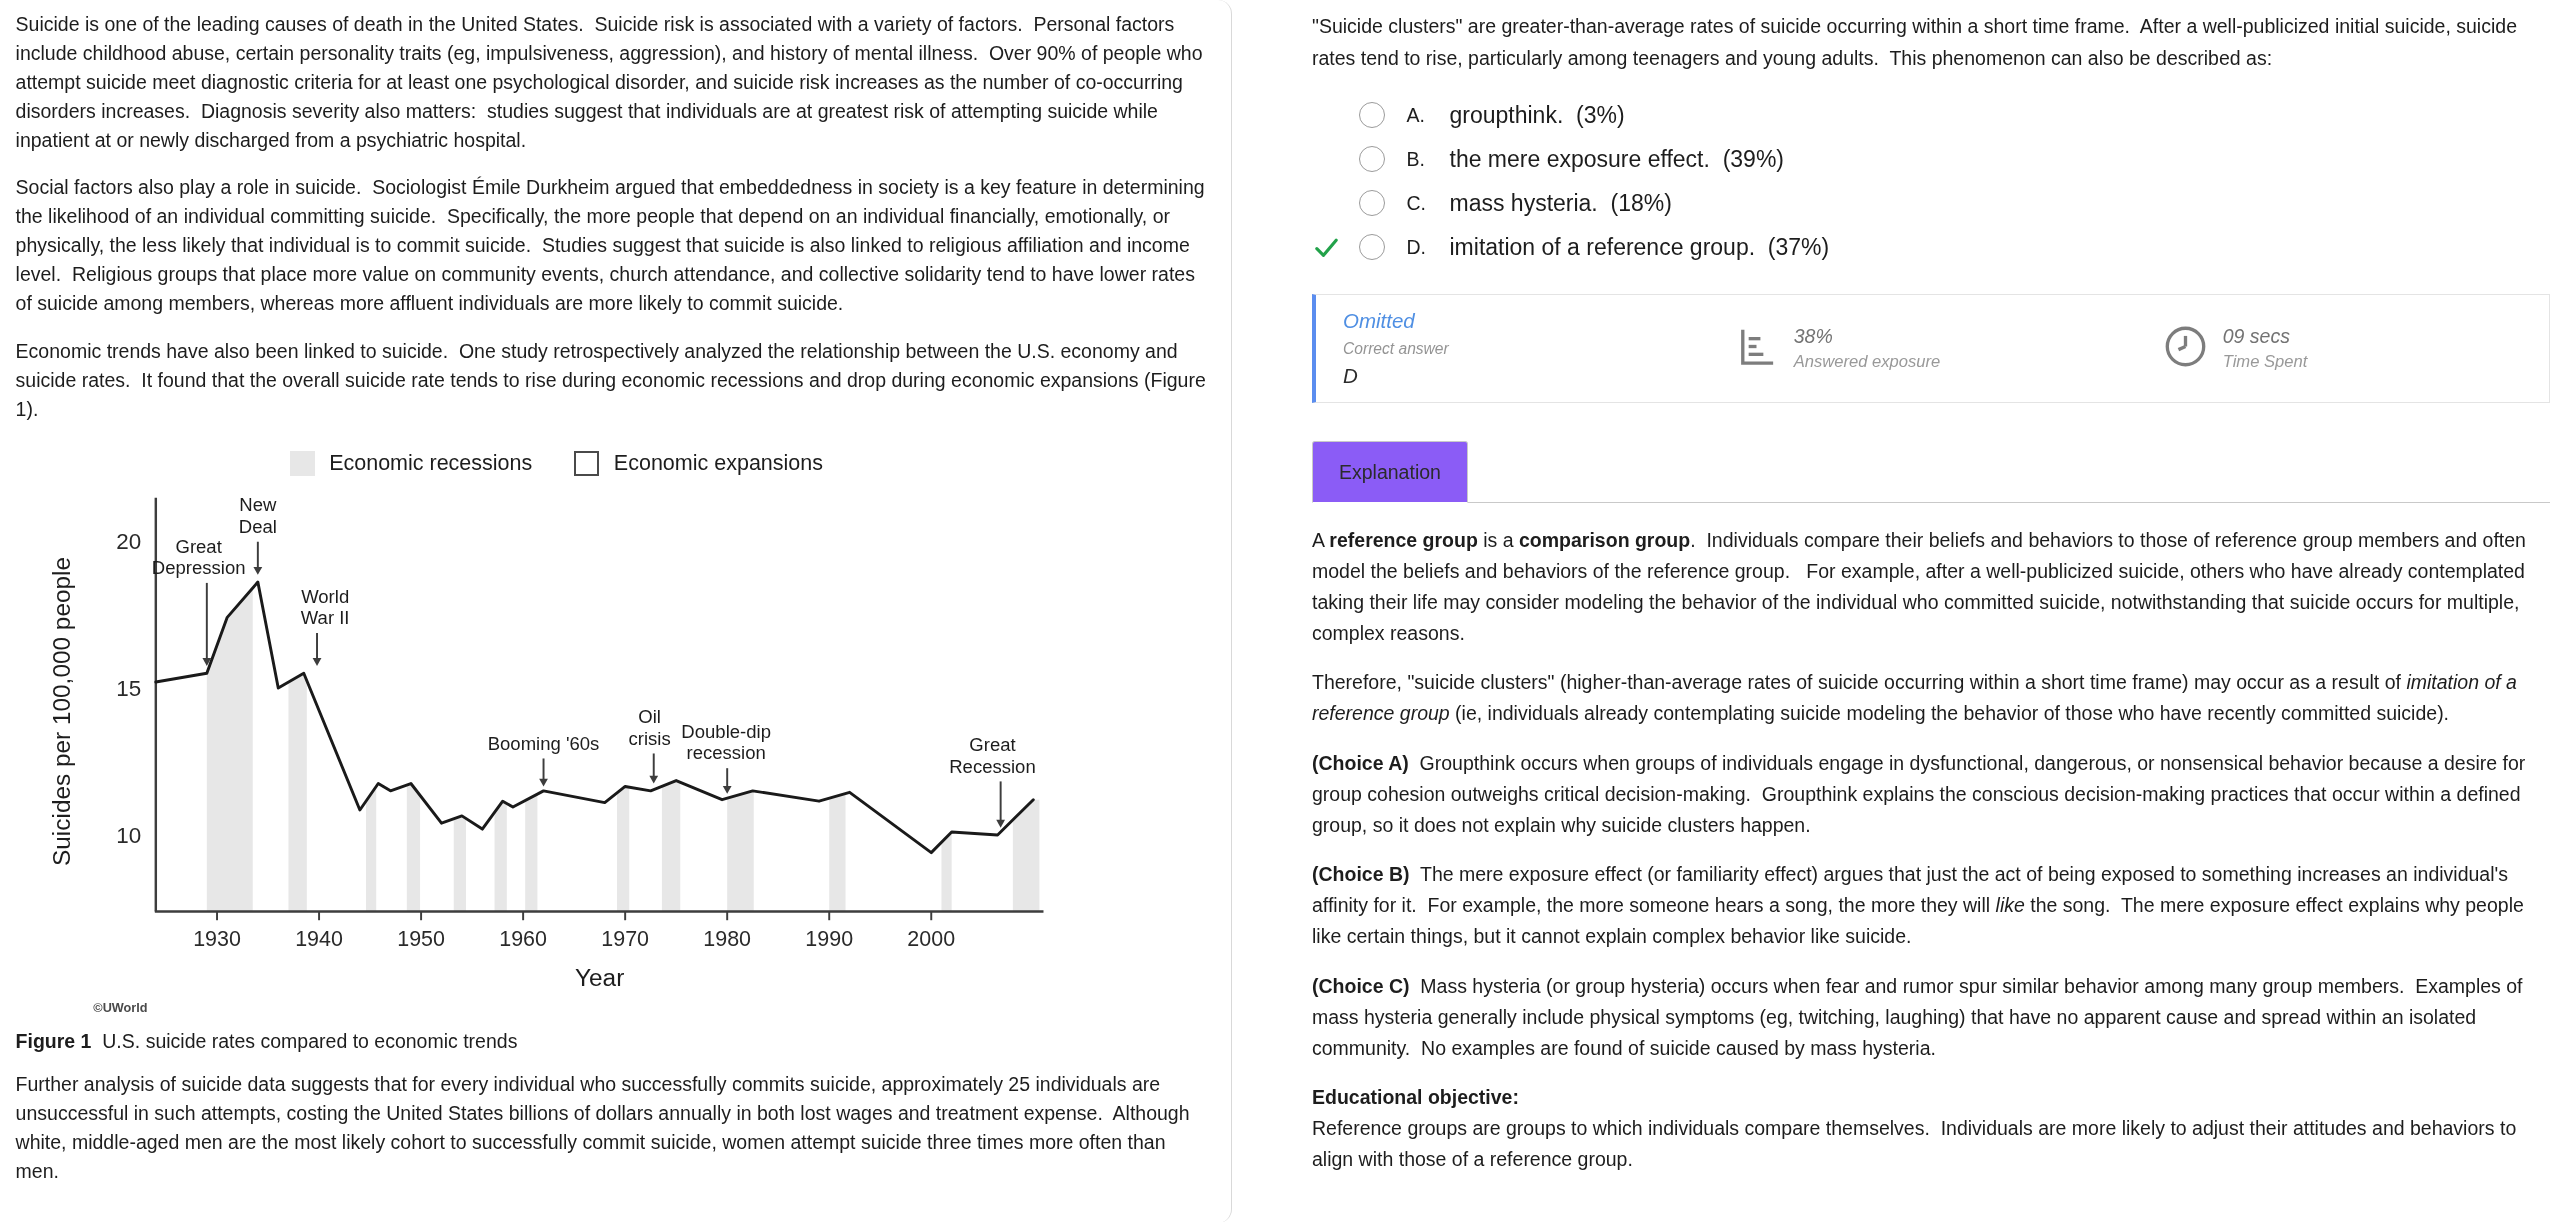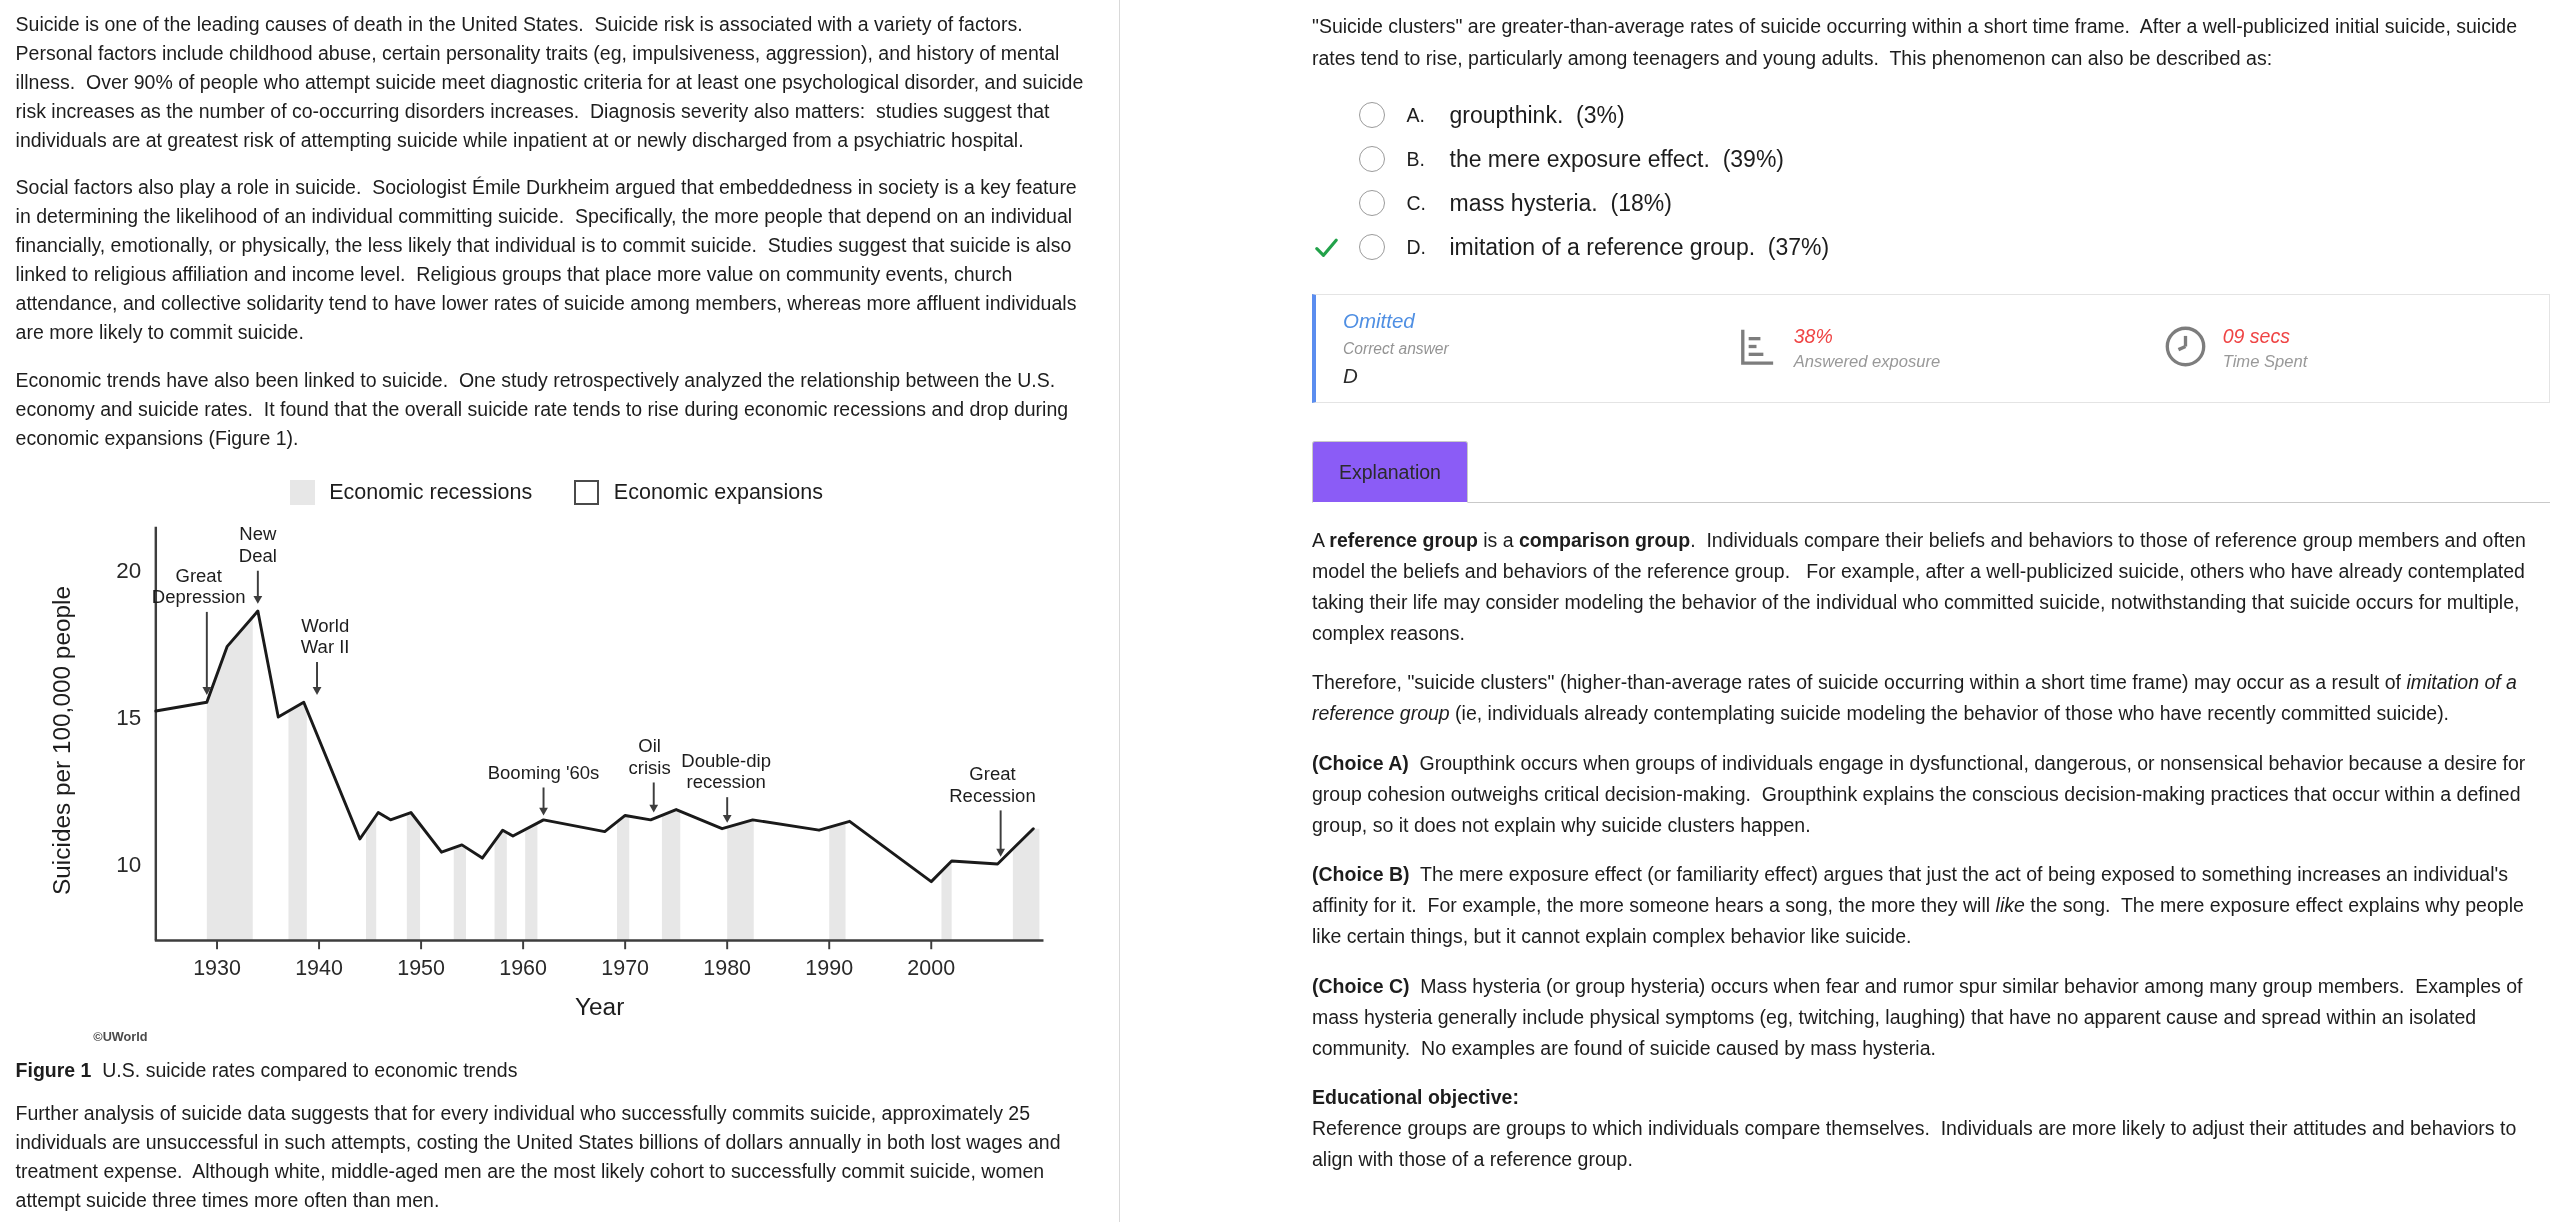--- a/index.html
+++ b/index.html
@@ -1,22 +1,22 @@
 <!DOCTYPE html>
 <html style="--accent: #5b8def; --omitted: #4f8fe3;"><head>
 <meta charset="utf-8">
 <style>
   html,body{margin:0;padding:0;background:#ffffff;}
   body{width:2576px;height:1223px;overflow:hidden;position:relative;
        font-family:"Liberation Sans", sans-serif;color:#1d1d1d;}
   .txt{white-space:pre-wrap;}
 
   
-  .left-panel{position:absolute;left:0;top:0;width:1120px;height:1223px;
-              box-sizing:border-box;padding:9.8px 25px 0 15.6px;border-right:1px solid #d9d9d9;}
+  .left-panel{position:absolute;left:0;top:0;width:1232px;height:1223px;
+              box-sizing:border-box;padding:9.8px 25px 0 15.6px;border-right:1px solid #d9d9d9;border-radius:14px;}
   .left-panel p.para{font-size:19.5px;line-height:29px;margin:0 0 18.5px 0;}
   .figure-block{margin:25px 0 0 13.7px;width:1054px;}
   .chart-legend{display:flex;justify-content:center;align-items:center;gap:42px;
                 font-size:21.5px;color:#1d1d1d;height:29px;}
   .chart-legend .leg-item{display:flex;align-items:center;gap:14.6px;}
   .leg-swatch{width:25px;height:25px;display:inline-block;box-sizing:border-box;}
   .caption{font-size:19.5px;line-height:25px;margin:13.7px 0 0 -13.7px;}
   .caption .b{font-weight:bold;}
   .post-para{margin-top:15.6px !important;}
 
@@ -33,21 +33,21 @@
   .opt-text{font-size:23px;}
 
   .result-box{margin-top:25px;width:1238px;height:109px;box-sizing:border-box;
               border:1px solid #e4e4e4;border-left:4.9px solid var(--accent);
               background:#fff;display:flex;align-items:stretch;font-style:italic;}
   .rb-info{flex:0 0 390px;padding:13.7px 0 0 27px;}
   .rb-status{font-size:20.5px;color:var(--omitted);margin-bottom:6.8px;}
   .rb-sub{font-size:15.6px;color:#949494;margin-bottom:5.9px;}
   .rb-answer{font-size:20.5px;color:#2b2b2b;}
   .rb-stat{flex:0 0 429px;display:flex;align-items:center;gap:13.7px;}
-  .rb-stat .sv{font-size:19.5px;color:#ef4444;margin-bottom:3.9px;}
+  .rb-stat .sv{font-size:19.5px;color:#737373;margin-bottom:3.9px;}
   .rb-stat .sl{font-size:16.6px;color:#999;}
 
   .tabs-row{margin-top:37px;border-bottom:1px solid #c9c9c9;height:62px;position:relative;width:1238px;}
   .tab-active{position:absolute;left:0;bottom:-1px;height:62px;box-sizing:border-box;
               border:1px solid #c9c9c9;border-bottom:1px solid #ffffff;background:#8b5cf6;
               border-radius:2.9px 2.9px 0 0;display:flex;align-items:center;
               padding:0 26px;font-size:19.5px;color:#2b2b2b;cursor:pointer;}
   .explanation{margin-top:21.5px;width:1238px;}
   .explanation p{font-size:19.5px;line-height:31px;margin:0 0 18.5px 0;}
   .explanation p.tight{margin-bottom:0;}

